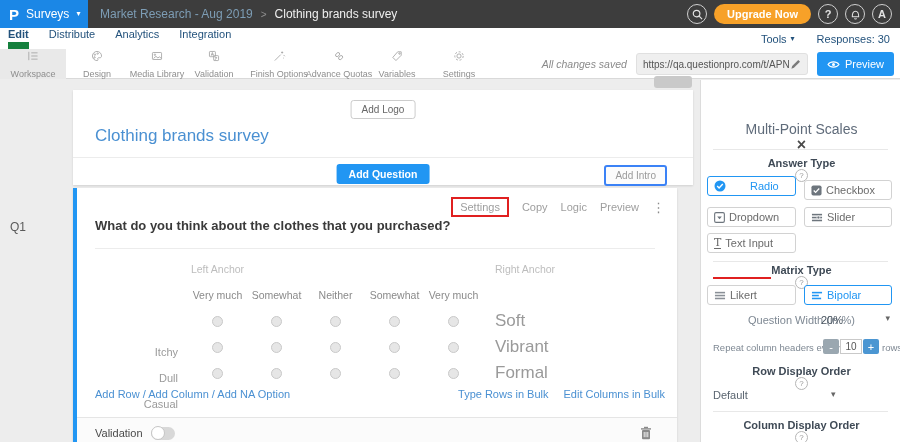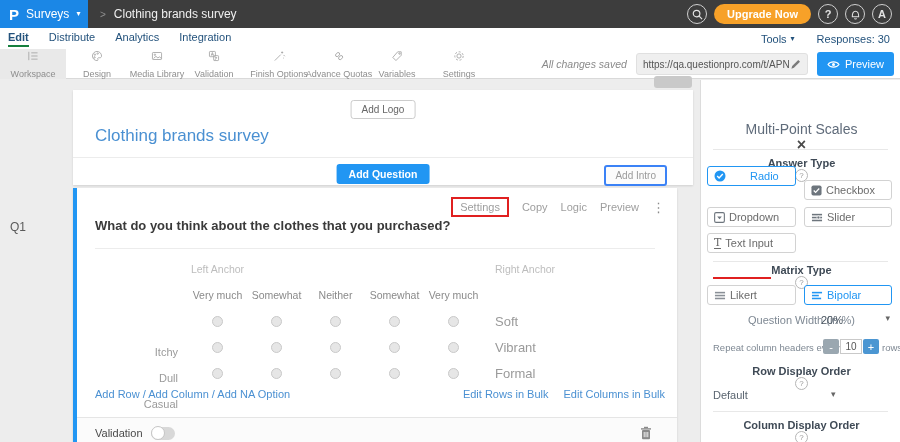--- a/index.html
+++ b/index.html
@@ -17,21 +17,21 @@
   .bc-sep { color:#8f8f8f; font-size:10px; }
   .bc-page { color:#efefef; }
   .topbar-right { margin-left:auto; display:flex; align-items:center; gap:7px; padding-right:8px; }
   .circle-btn { width:20px; height:20px; border:1.5px solid #cfcfcf; border-radius:50%; display:flex; align-items:center; justify-content:center; color:#e3e3e3; font-size:11px; font-weight:bold; cursor:pointer; }
   .upgrade { background:#f7a128; color:#fff; font-size:11px; font-weight:bold; padding:4px 13px; border-radius:11px; cursor:pointer; }
 
   
   .nav { position:absolute; top:28px; left:0; right:0; height:21px; background:#fff; display:flex; align-items:center; font-size:11px; color:#23527c; }
   .nav-tabs { display:flex; gap:20px; padding-left:8px; }
   .nav-tab { cursor:pointer; padding-bottom:2px; }
-  .nav-tab.active { font-weight:bold; border-bottom:2px solid #15803d; }
+  .nav-tab.active { font-weight:bold; border-bottom:8px solid #15803d; }
   .nav-right { margin-left:auto; display:flex; align-items:center; gap:22px; padding-right:10px; }
   .nav-right .item { cursor:pointer; display:flex; align-items:center; gap:4px; }
 
   
   .toolbar { position:absolute; top:49px; left:0; right:0; height:30px; background:#fff; border-bottom:1px solid #d9d9d9; }
   .tb-item { position:absolute; top:0; height:30px; display:flex; flex-direction:column; align-items:center; justify-content:center; cursor:pointer; }
   .tb-item svg { stroke:#a3a3a3; fill:none; stroke-width:1.2; }
   .tb-label { font-size:9px; color:#8e8e8e; margin-top:6px; white-space:nowrap; }
   .tb-item.selected { background:#e9e9e9; }
   .tb-right { position:absolute; right:6px; top:3px; display:flex; align-items:center; gap:9px; }
@@ -60,21 +60,21 @@
   .more-dots { font-size:13px; color:#8a8a8a; }
   .q-text { position:absolute; left:18px; top:30px; font-size:13px; font-weight:bold; color:#3a3a3a; cursor:text; }
   .q-divider { position:absolute; left:18px; right:22px; top:60px; border-top:1px solid #ececec; }
 
   .matrix { position:absolute; left:14px; top:68px; display:grid; grid-template-columns:97px repeat(5,59px) 160px; grid-auto-rows:26px; }
   .matrix .cell { display:flex; align-items:center; justify-content:center; }
   .m-anchor { font-size:10.5px; color:#bdbdbd; }
   .m-anchor-r { justify-content:flex-start !important; padding-left:12px; }
   .m-head { font-size:10.5px; color:#8a8a8a; }
   .m-rowlabel { justify-content:flex-end !important; padding-right:10px; font-size:11px; color:#9a9a9a;margin-top:44px; }
-  .m-rightlabel { justify-content:flex-start !important; padding-left:12px; font-size:13px; color:#9a9a9a; }
+  .m-rightlabel { justify-content:flex-start !important; padding-left:12px; font-size:17px; color:#9a9a9a; }
   .m-radio { width:11px; height:11px; border-radius:50%; background:#e6e6e6; border:1px solid #c9c9c9; cursor:pointer; }
 
   .q-links { position:absolute; left:18px; top:200px; font-size:11px; color:#4a90d2; }
   .q-links span { cursor:pointer; }
   .q-links-right { position:absolute; right:12px; top:200px; display:flex; gap:15px; font-size:11px; color:#4a90d2; }
   .q-links-right span { cursor:pointer; }
 
   .q-footer { position:absolute; left:0; right:0; top:229px; height:31px; border-top:1px solid #e5e5e5; background:#fbfbfb; display:flex; align-items:center; padding:0 25px 0 18px; }
   .validation-label { font-size:11px; color:#4a4a4a; }
   .toggle { width:24px; height:13px; background:#d8d8d8; border-radius:7px; margin-left:8px; position:relative; cursor:pointer; }
@@ -111,20 +111,21 @@
 
 <div id="app">
 
   <div class="topbar">
     <div class="logo-block">
       <span class="logo">P</span>
       <span class="app-name">Surveys</span>
       <span class="caret">▾</span>
     </div>
     <div class="breadcrumb">
+      <span class="bc-project">Market Research - Aug 2019</span>
       <span class="bc-sep">&gt;</span>
       <span class="bc-page">Clothing brands survey</span>
     </div>
     <div class="topbar-right">
       <span class="circle-btn">
         <svg width="11" height="11" viewBox="0 0 12 12">
             <circle cx="5" cy="5" r="3.6" fill="none" stroke="#e3e3e3" stroke-width="1.3"></circle>
             <line x1="7.8" y1="7.8" x2="11" y2="11" stroke="#e3e3e3" stroke-width="1.3"></line>
           </svg>
       </span>
@@ -333,21 +334,21 @@
     </div>
 
     <div class="q-links">
       <span>Add Row</span>
       <span>/</span>
       <span>Add Column</span>
       <span>/</span>
       <span>Add NA Option</span>
     </div>
     <div class="q-links-right">
-      <span>Edit Rows in Bulk</span>
+      <span>Type Rows in Bulk</span>
       <span>Edit Columns in Bulk</span>
     </div>
 
     <div class="q-footer">
       <span class="validation-label">Validation</span>
       <span class="toggle">
           <span class="toggle-knob"></span>
         </span>
       <span class="trash-btn">
         <svg width="12" height="14" viewBox="0 0 12 14">
@@ -364,21 +365,21 @@
     <div class="sb-row" style="top:41px;">
       <span class="sb-title">Multi-Point Scales</span>
       <span class="sb-close">×</span>
     </div>
     <div class="sb-divider" style="top:69px;"></div>
 
     <div class="sb-row" style="top:77px;">
       <span class="sb-label">Answer Type</span>
       <span class="help-icon">?</span>
     </div>
-    <span class="sb-btn selected" style="left:6px;top:86px;gap:24px;">
+    <span class="sb-btn selected" style="left:6px;top:96px;gap:24px;">
       <svg width="12" height="12" viewBox="0 0 12 12">
           <circle cx="6" cy="6" r="5.5" fill="#2196f3"></circle>
           <path d="M3.2 6l1.9 1.9 3.7-3.9" stroke="#fff" stroke-width="1.4" fill="none"></path>
         </svg>
       <span>Radio</span>
     </span>
     <span class="sb-btn" style="left:103px;top:100px;width:88px;">
       <svg width="11" height="11" viewBox="0 0 12 12">
           <rect x="0.5" y="0.5" width="11" height="11" rx="2" fill="#6d757d"></rect>
           <path d="M3 6l2 2 4-4.2" stroke="#fff" stroke-width="1.4" fill="none"></path>

